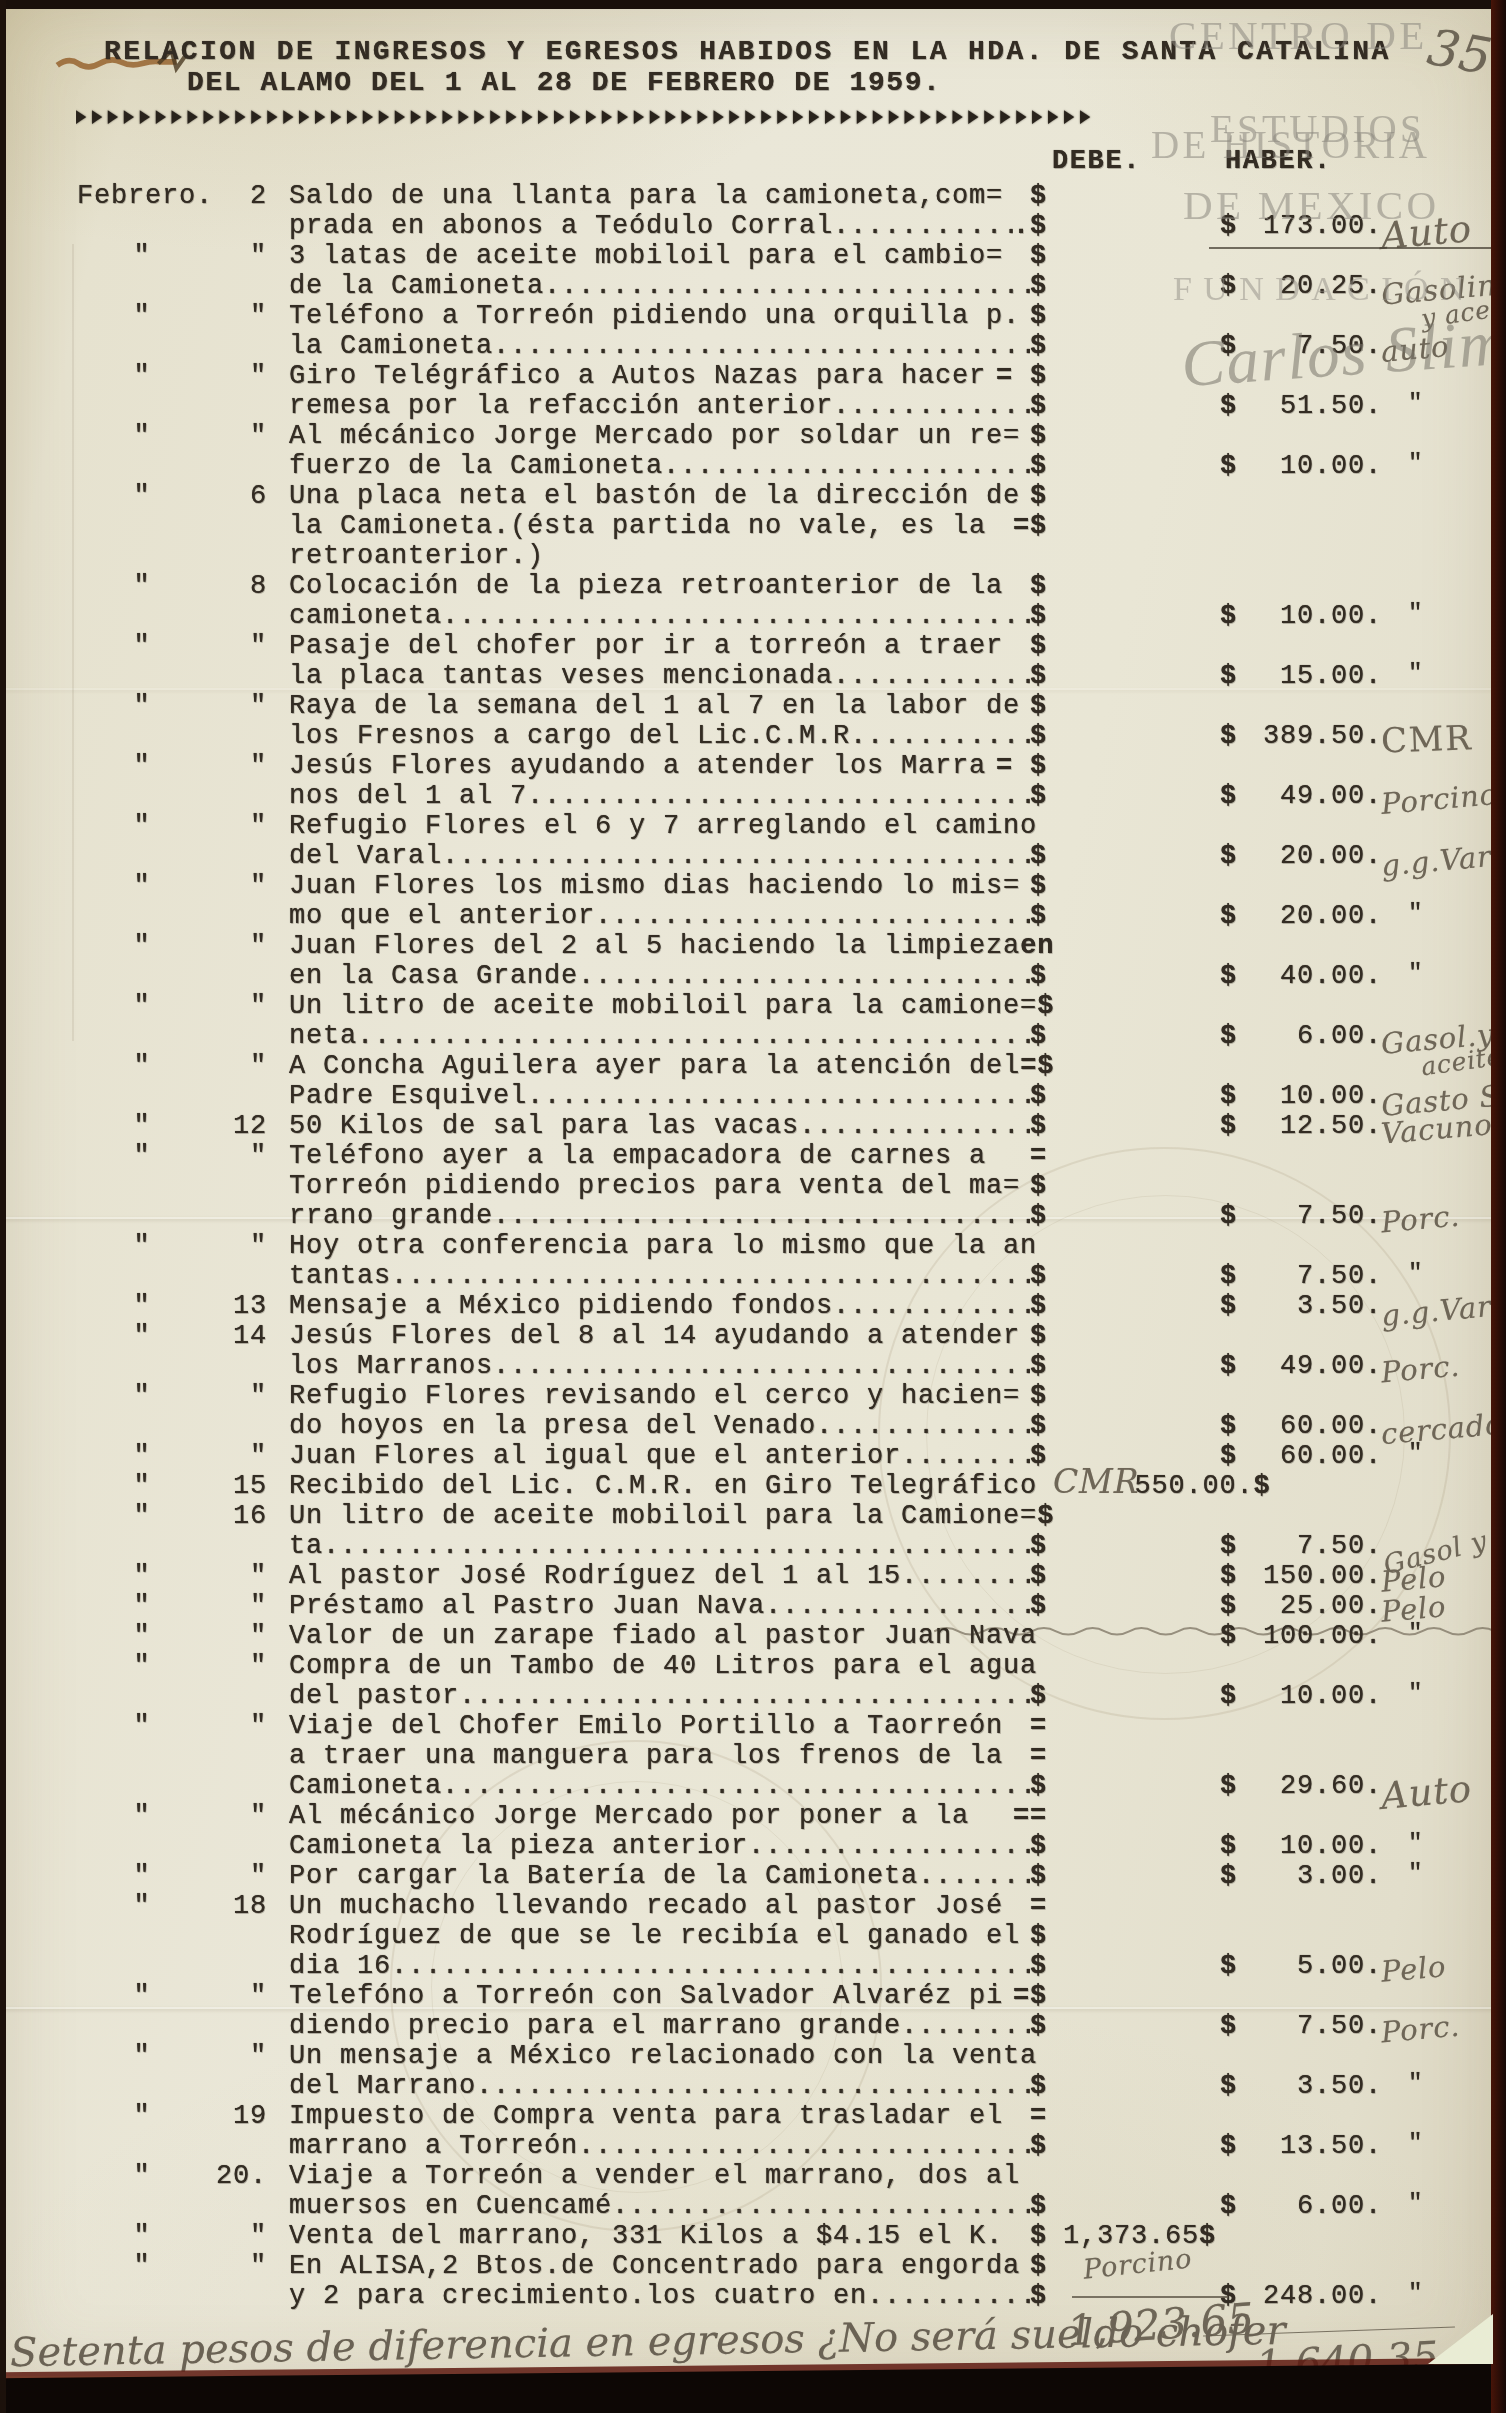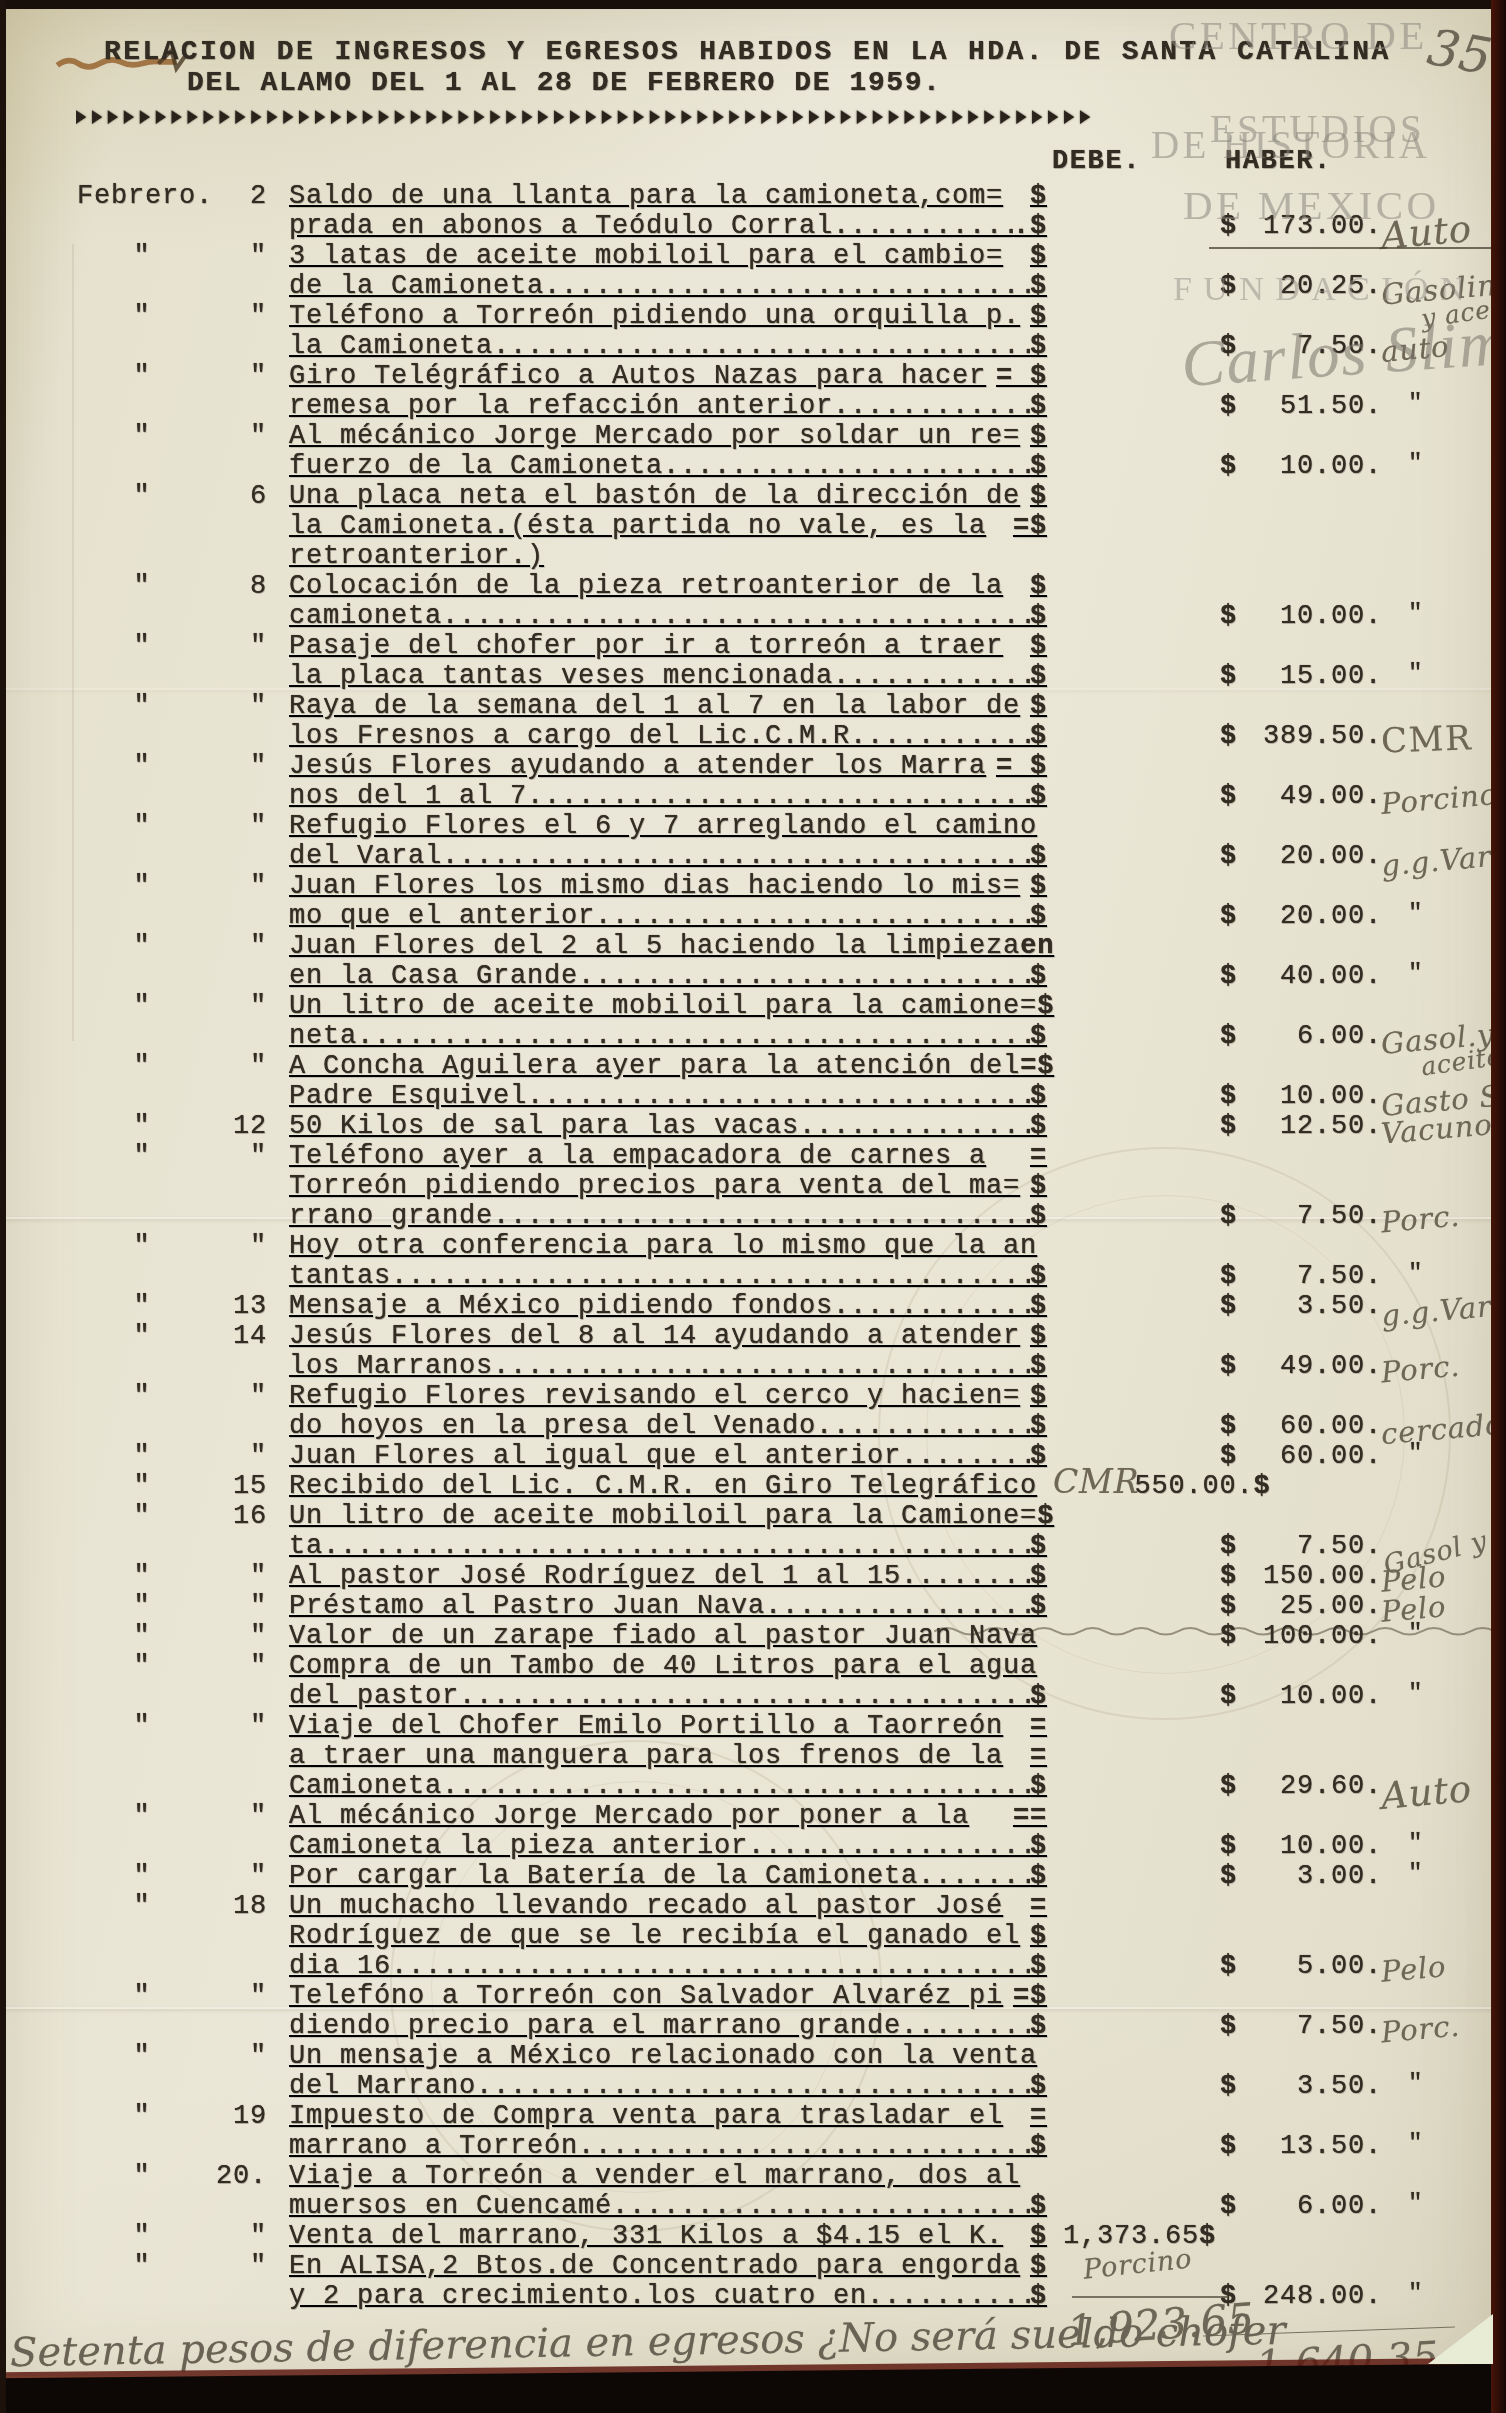--- a/index.html
+++ b/index.html
@@ -21,21 +21,21 @@
     border:1.6px solid rgba(140,124,88,.12);border-radius:50%;}
   
   .typed{color:#332c23;text-shadow:0 0 0.8px rgba(46,40,32,.85),0.8px 0.8px 0 rgba(46,40,32,.25);}
   .title-line{position:absolute;font-size:28px;font-weight:bold;letter-spacing:2.4px;white-space:nowrap;}
   #title2{letter-spacing:1.6px;}
   .sep-row{position:absolute;left:76px;top:101px;width:1363px;height:28px;overflow:hidden;
     font-size:17px;letter-spacing:5.7px;color:#29231c;transform:scaleY(1.35);transform-origin:top;
     text-shadow:0 0 1.6px rgba(40,34,26,.8);white-space:nowrap;}
   .col-head{position:absolute;top:146px;font-size:27px;font-weight:bold;letter-spacing:1.6px;}
   
-  #ledger{position:absolute;left:0;top:181px;width:1507px;text-decoration:underline;}
+  #ledger{position:absolute;left:0;top:181px;width:1507px;}
   .row{position:relative;font-size:27px;letter-spacing:0.8px;line-height:30px;}
   .mcol{position:absolute;left:77px;top:0;width:130px;}
   .mcol.ditto{text-align:center;}
   .dcol{position:absolute;left:202px;top:0;width:65px;text-align:right;}
   .desc{margin-left:289px;width:758px;}
   .dl{display:flex;white-space:nowrap;}
   .dl .fill{flex:1;overflow:hidden;}
   .dl .fill.dots{white-space:nowrap;}
   .dl .fill.dots::after{content:"...........................................................";letter-spacing:0.8px;}
   .dl .tail{font-weight:bold;}

